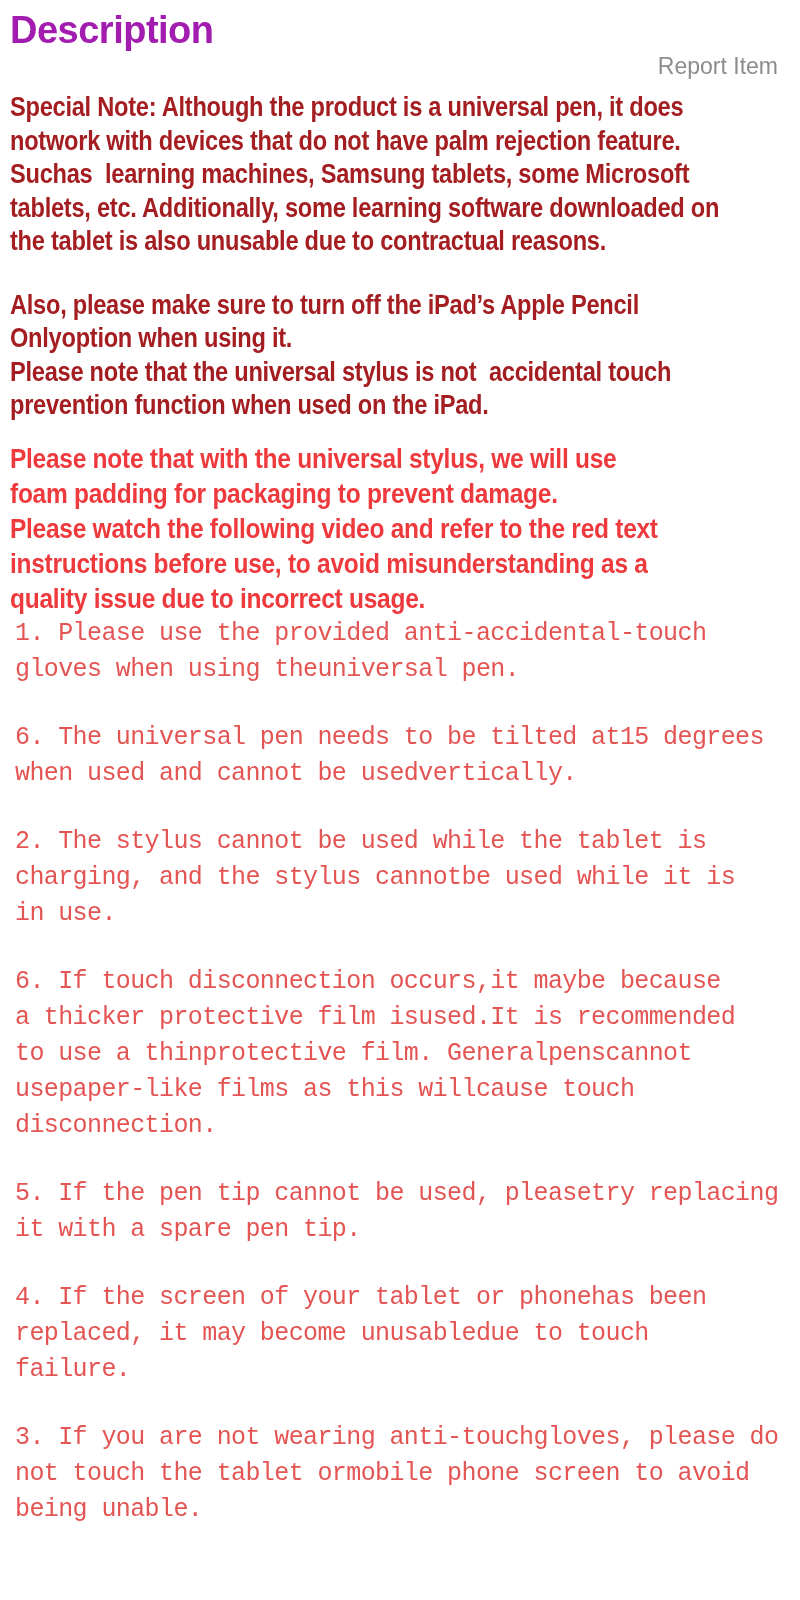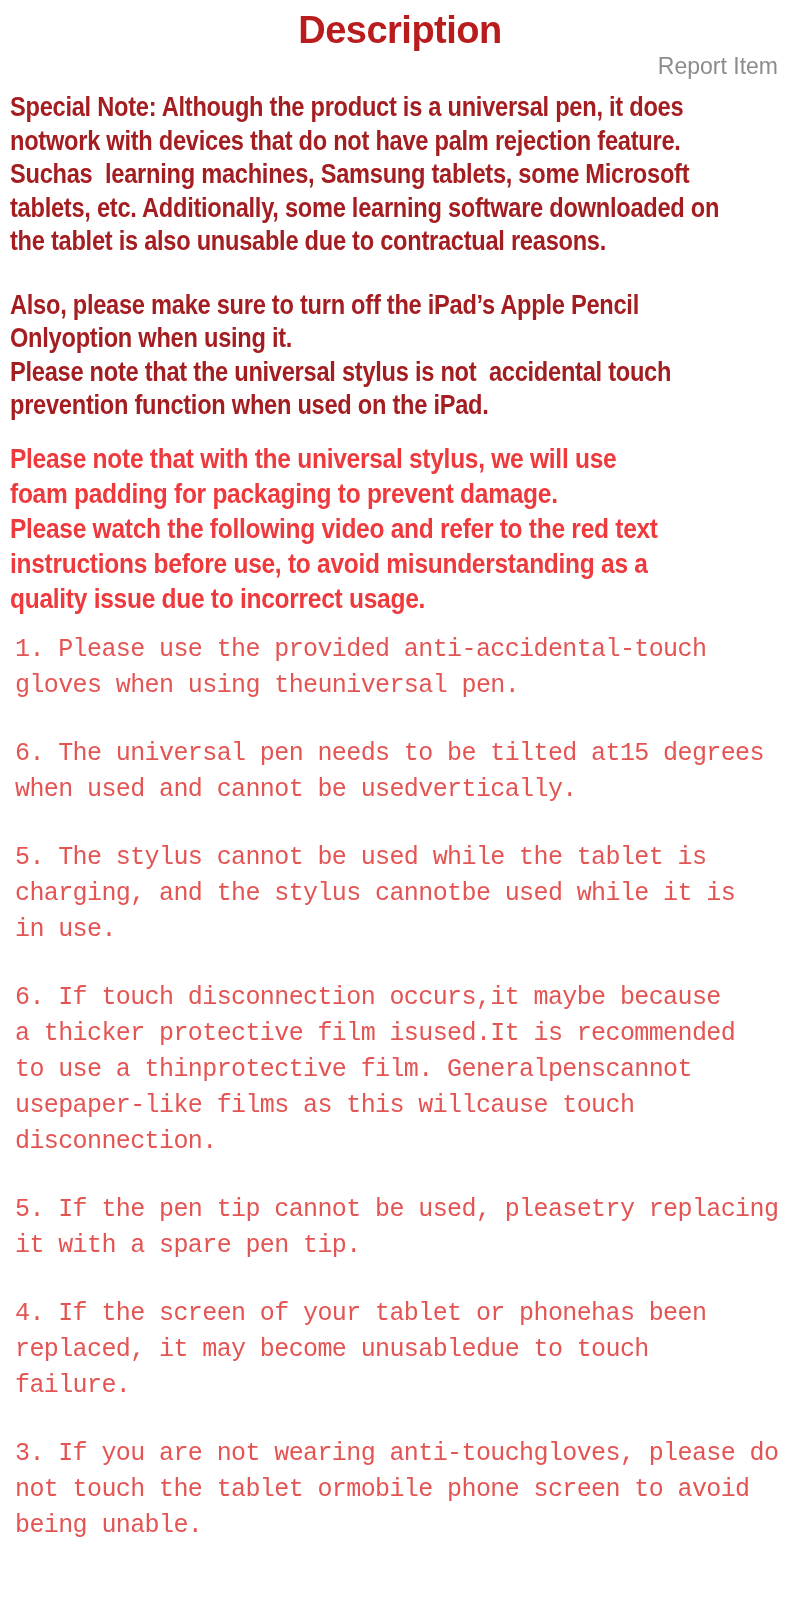--- a/index.html
+++ b/index.html
@@ -13,22 +13,21 @@
   }
   .page {
     padding: 8px 10px 0 10px;
   }
   .section-title {
     margin: 0;
     font-size: 38px;
     line-height: 44px;
     font-weight: 700;
     letter-spacing: -0.5px;
-    color: #b91c1c;
-    text-align: center;
+    color: #a21caf;
   }
   .report-row {
     text-align: right;
     padding-right: 12px;
     margin-top: 0;
     line-height: 28px;
   }
   .report-link {
     color: #8c8c8c;
     font-size: 23px;
@@ -52,21 +51,20 @@
   .note.first { margin-top: 8px; }
   .note.second { margin-top: 30px; }
   .note.bright {
     color: #ee393d;
     font-size: 28px;
     line-height: 35px;
     margin-top: 18px;
   }
   
   .instruction-list {
-    margin-top: 16px;
     padding-left: 5px;
   }
   .instruction-item {
     margin: 0 0 32px 0;
     white-space: pre-wrap;
     color: #e35453;
     font-family: "Liberation Mono", "DejaVu Sans Mono", monospace;
     font-size: 25px;
     line-height: 36px;
     letter-spacing: -0.6px;
@@ -98,21 +96,21 @@
 foam padding for packaging to prevent damage.
 Please watch the following video and refer to the red text
 instructions before use, to avoid misunderstanding as a
 quality issue due to incorrect usage.</p>
 
   <div class="instruction-list">
     <p class="instruction-item">1. Please use the provided anti-accidental-touch
 gloves when using theuniversal pen.</p>
     <p class="instruction-item">6. The universal pen needs to be tilted at15 degrees
 when used and cannot be usedvertically.</p>
-    <p class="instruction-item">5. The stylus cannot be used while the tablet is
+    <p class="instruction-item">2. The stylus cannot be used while the tablet is
 charging, and the stylus cannotbe used while it is
 in use.</p>
     <p class="instruction-item">6. If touch disconnection occurs,it maybe because
 a thicker protective film isused.It is recommended
 to use a thinprotective film. Generalpenscannot
 usepaper-like films as this willcause touch
 disconnection.</p>
     <p class="instruction-item">5. If the pen tip cannot be used, pleasetry replacing
 it with a spare pen tip.</p>
     <p class="instruction-item">4. If the screen of your tablet or phonehas been

